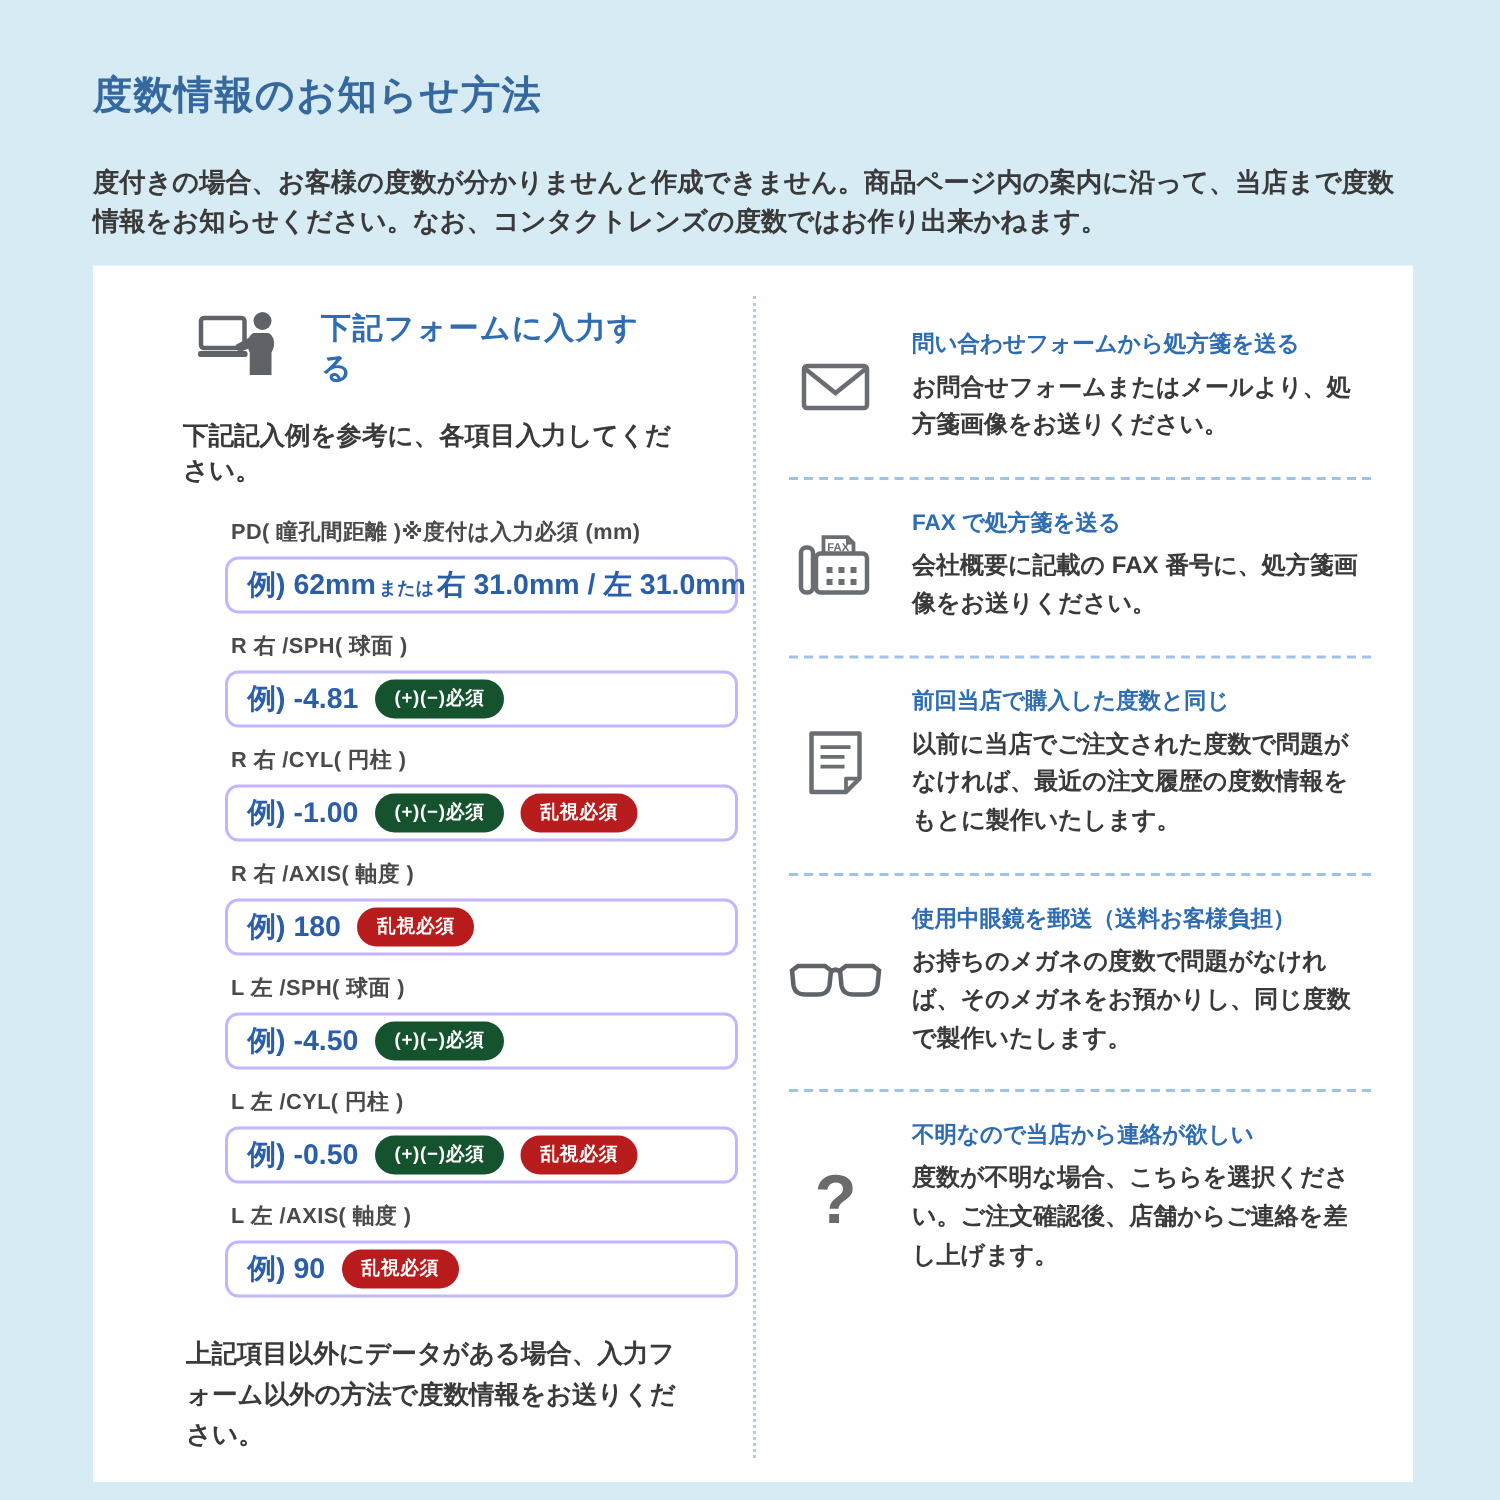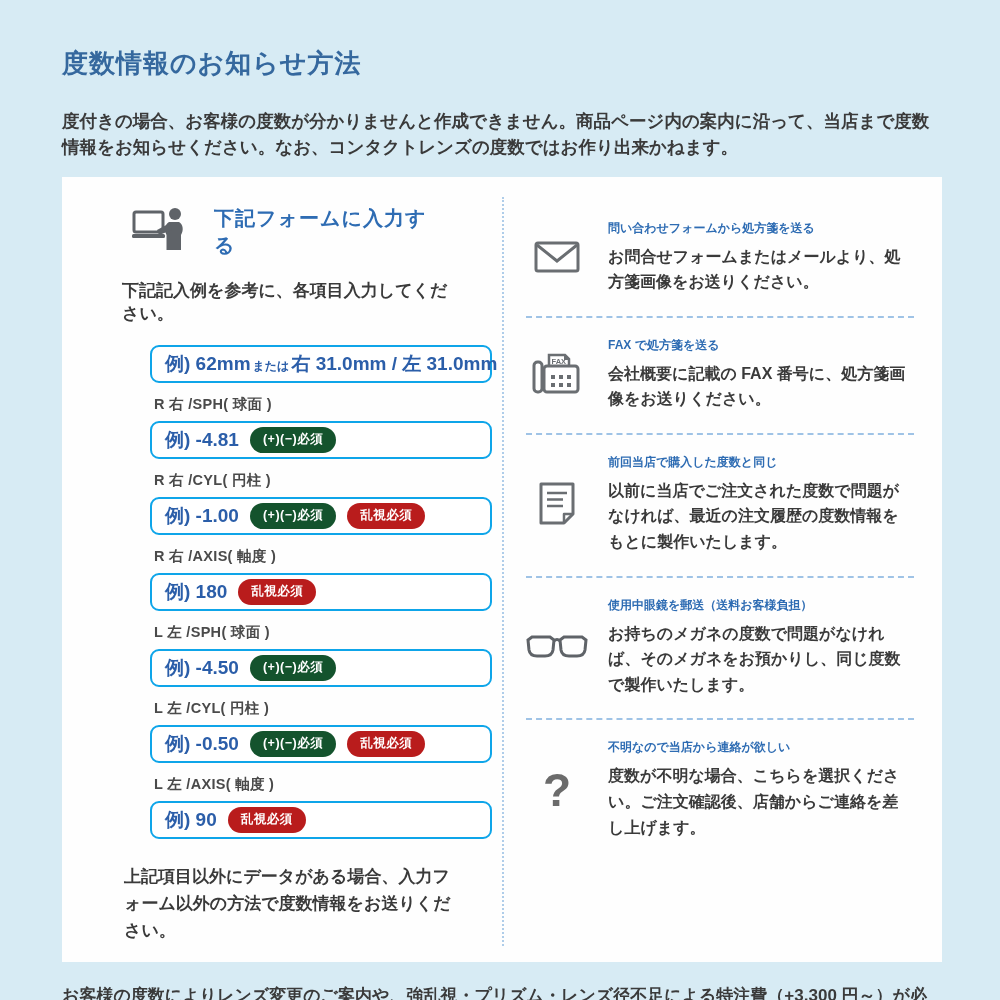--- a/index.html
+++ b/index.html
@@ -37,40 +37,40 @@
     font-size:20px; font-weight:bold; color:#2e6cb3; letter-spacing:1px;
   }
   .instruction { font-size:17px; font-weight:bold; color:#3a3a3a; margin:0 0 20px 22px; }
 
   .form-fields { margin-left:50px; width:342px; }
   .field-label {
     font-size:14.5px; font-weight:bold; color:#4a4a4a;
     margin:0 0 7px 4px; letter-spacing:0.3px;
   }
   .field-box {
-    height:38px; background:#fff; border:2px solid #0ea5e9; border-radius:9px;
+    height:38px; background:#fff; border:2px solid #c4b5fd; border-radius:9px;
     display:flex; align-items:center; gap:11px; padding:0 8px 0 13px;
     margin-bottom:12px;
   }
   .field-value { font-size:19px; font-weight:bold; color:#2b5ea9; white-space:nowrap; }
   .field-value .part-small { font-size:12px; margin:0 2px; }
   .badge {
     font-size:12.5px; font-weight:bold; color:#fff; white-space:nowrap;
     padding:4px 13px 5px; border-radius:999px; letter-spacing:0.5px;
   }
   .badge-blue { background:#14532d; }
   .badge-orange { background:#b91c1c; }
   .form-note { font-size:17px; font-weight:bold; line-height:1.6; margin:24px 0 0 24px; color:#3a3a3a; }
 
   
   .methods-col { padding:2px 28px 0 24px; }
   .method { display:flex; align-items:center; gap:20px; padding:19px 0 21px; }
   .method + .method { border-top:2px dashed #9fc3e6; }
   .method-icon { width:62px; flex:none; display:flex; justify-content:center; align-items:center; }
-  .method-heading { font-size:12px; font-weight:bold; color:#2e6cb3; margin-bottom:7px; }
+  .method-heading { font-size:15px; font-weight:bold; color:#2e6cb3; margin-bottom:7px; }
   .method-body { font-size:16px; font-weight:bold; line-height:1.6; color:#3a3a3a; }
 
   .footer-note {
     width:880px; margin-top:20px; font-size:17px; font-weight:bold;
     line-height:1.7; color:#3a3a3a;
   }
 
   .qmark { font-size:46px; font-weight:bold; color:#6b6b6b; line-height:1; }
 </style>
 </head>
@@ -90,20 +90,21 @@
       <rect x="0" y="29" width="33" height="4" rx="1.5" fill="#5f6368"></rect>
       <circle cx="43" cy="9" r="6" fill="#5f6368"></circle>
       <path d="M37 17 C33 19 32 25 34.5 30 L34.5 45 L49 45 L49 30 C52 25 51 19 47 17 Z" fill="#5f6368"></path>
       <path d="M38 18 L25 25 L27 30 L40 25 Z" fill="#5f6368"></path>
     </svg></span>
         <span class="heading">下記フォームに入力する</span>
       </div>
       <div class="instruction">下記記入例を参考に、各項目入力してください。</div>
       <div class="form-fields" id="form-fields">
   <div class="field-group">
+    <div class="field-label">PD( 瞳孔間距離 )※度付は入力必須 (mm)</div>
     <div class="field-box">
       <span class="field-value"><span>例) 62mm</span><span class="part-small">または</span><span>右 31.0mm / 左 31.0mm</span></span>
     </div>
   </div>
 
   <div class="field-group">
     <div class="field-label">R 右 /SPH( 球面 )</div>
     <div class="field-box">
       <span class="field-value"><span>例) -4.81</span></span>
     <span class="badge badge-blue">(+)(−)必須</span>

